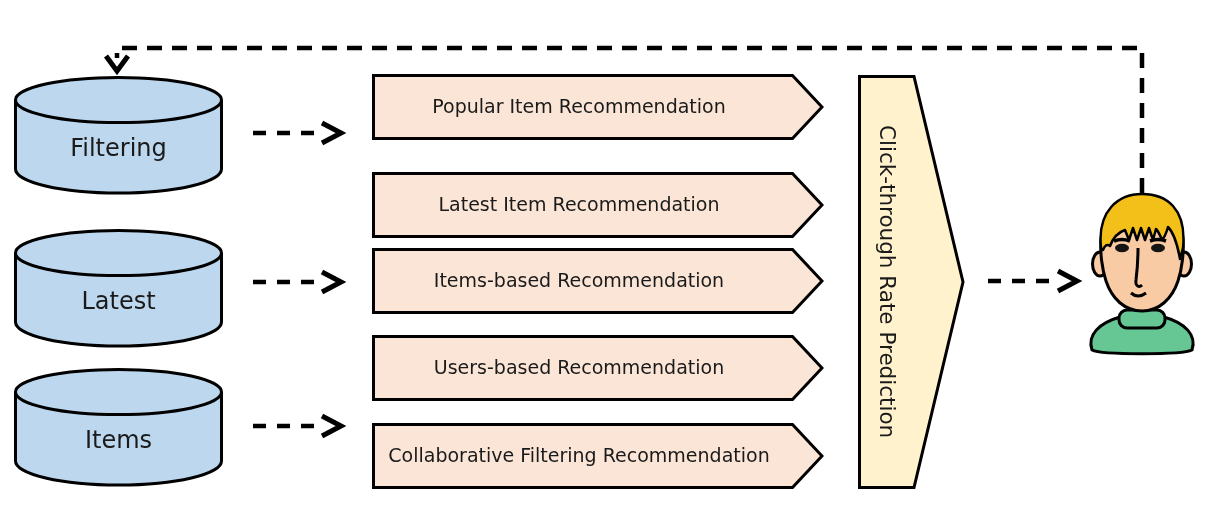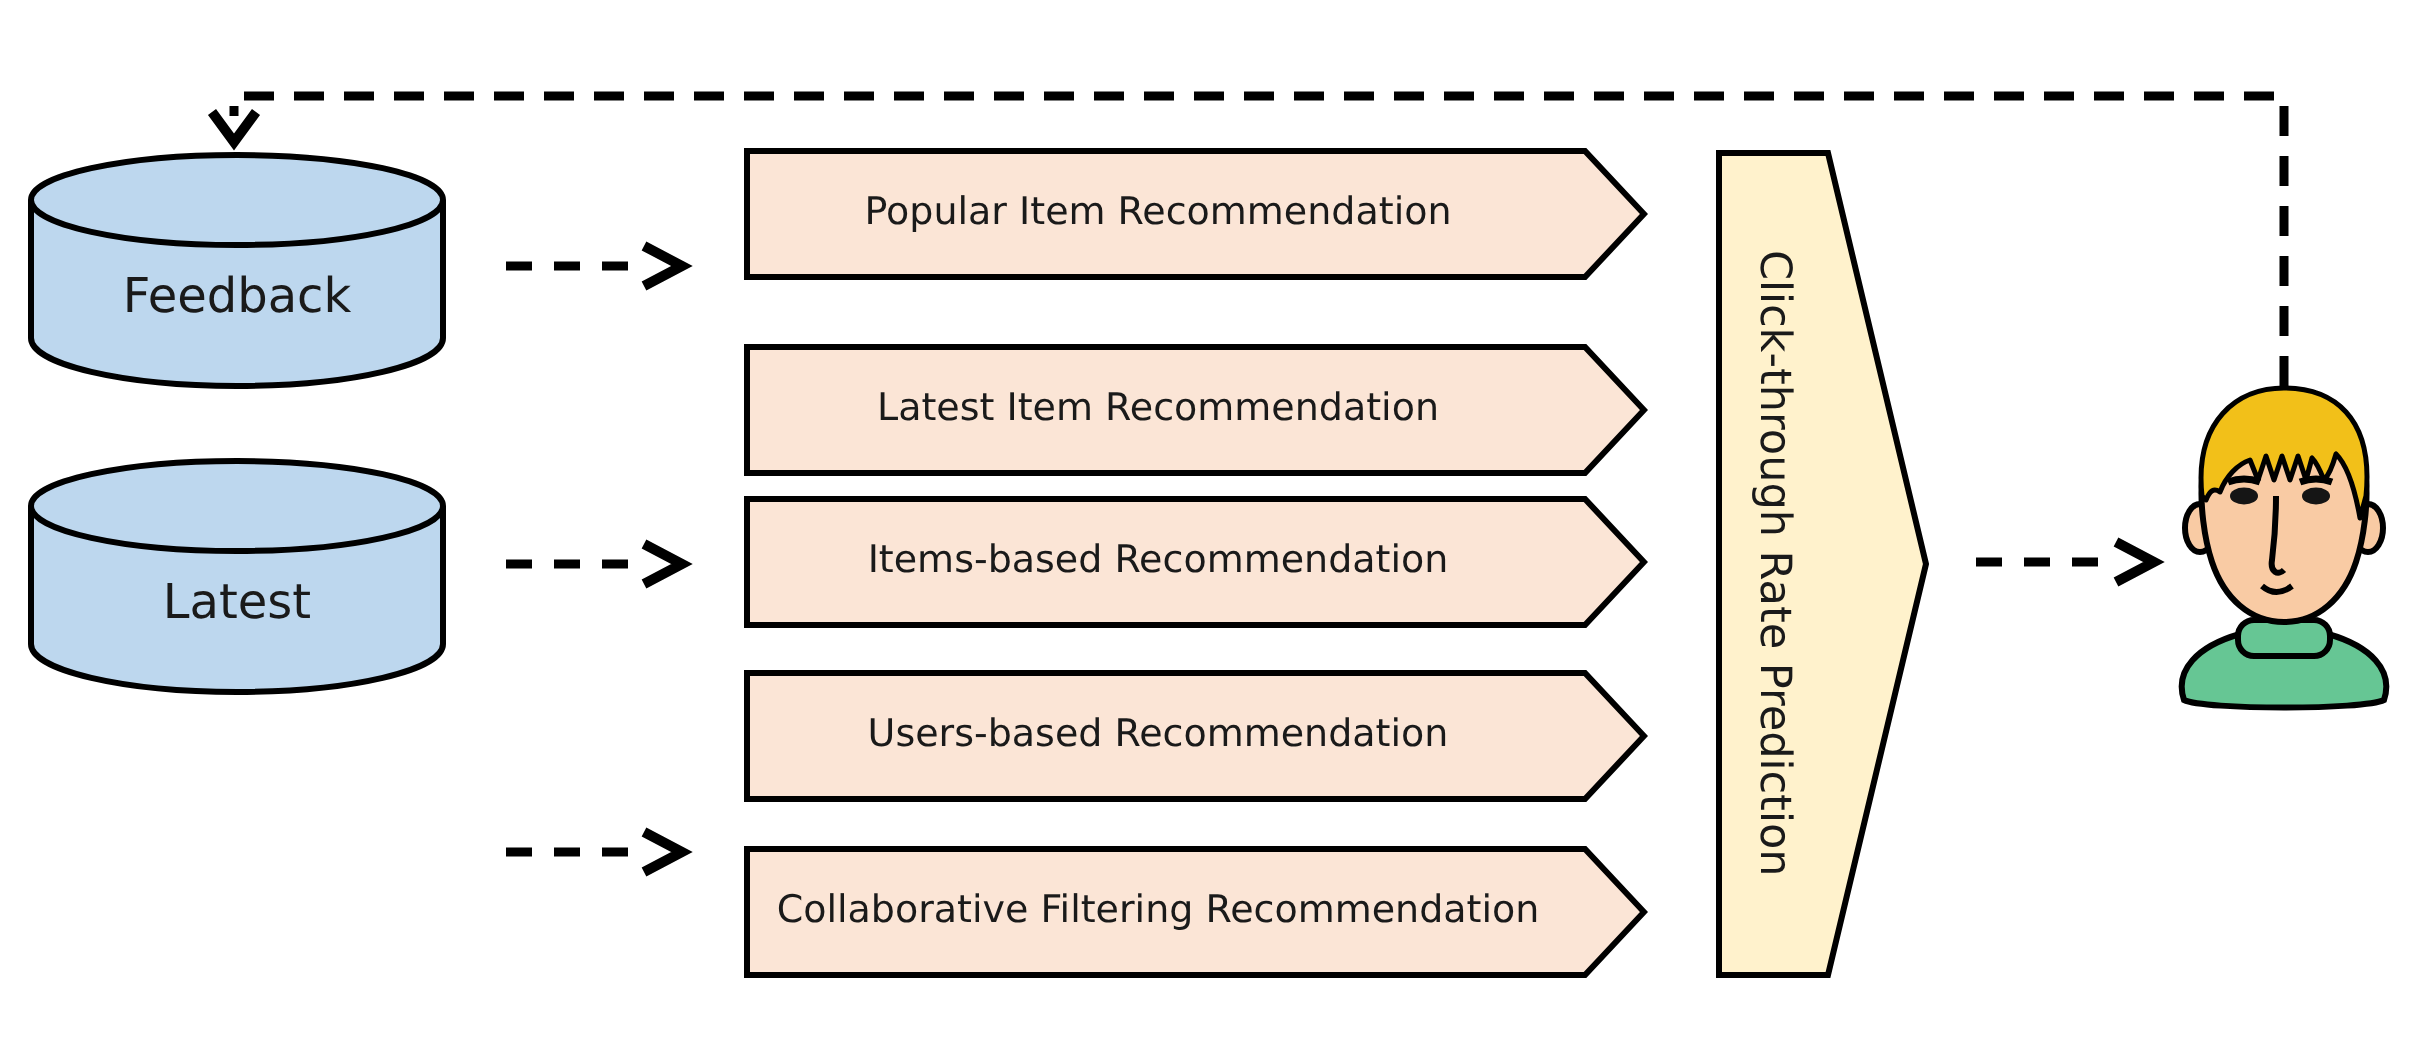--- a/index.html
+++ b/index.html
@@ -47,31 +47,38 @@
 </head>
 <body>
 
 <div id="canvas">
 
   <div class="cyl" style="top:74px">
     <svg width="211" height="122" viewBox="0 0 211 122">
       <path d="M2.5,26 V95 A103,24 0 0 0 208.5,95 V26" fill="#BDD7EE" stroke="#000" stroke-width="3"></path>
       <ellipse cx="105.5" cy="26" rx="103" ry="22.5" fill="#BDD7EE" stroke="#000" stroke-width="3"></ellipse>
     </svg>
-    <div class="lbl">Feedback</div>
+    <div class="lbl">Filtering</div>
   </div>
 
   <div class="cyl" style="top:227px">
     <svg width="211" height="122" viewBox="0 0 211 122">
       <path d="M2.5,26 V95 A103,24 0 0 0 208.5,95 V26" fill="#BDD7EE" stroke="#000" stroke-width="3"></path>
       <ellipse cx="105.5" cy="26" rx="103" ry="22.5" fill="#BDD7EE" stroke="#000" stroke-width="3"></ellipse>
     </svg>
     <div class="lbl">Latest</div>
   </div>
 
+  <div class="cyl" style="top:366px">
+    <svg width="211" height="122" viewBox="0 0 211 122">
+      <path d="M2.5,26 V95 A103,24 0 0 0 208.5,95 V26" fill="#BDD7EE" stroke="#000" stroke-width="3"></path>
+      <ellipse cx="105.5" cy="26" rx="103" ry="22.5" fill="#BDD7EE" stroke="#000" stroke-width="3"></ellipse>
+    </svg>
+    <div class="lbl">Items</div>
+  </div>
 
   <div class="banner" style="top:74px">
     <svg width="452" height="66" viewBox="0 0 452 66">
       <path d="M1.5,1.5 H420.5 L450,33 L420.5,64.5 H1.5 Z" fill="#FBE5D6" stroke="#000" stroke-width="3"></path>
     </svg>
     <div class="lbl">Popular Item Recommendation</div>
   </div>
 
   <div class="banner" style="top:172px">
     <svg width="452" height="66" viewBox="0 0 452 66">

